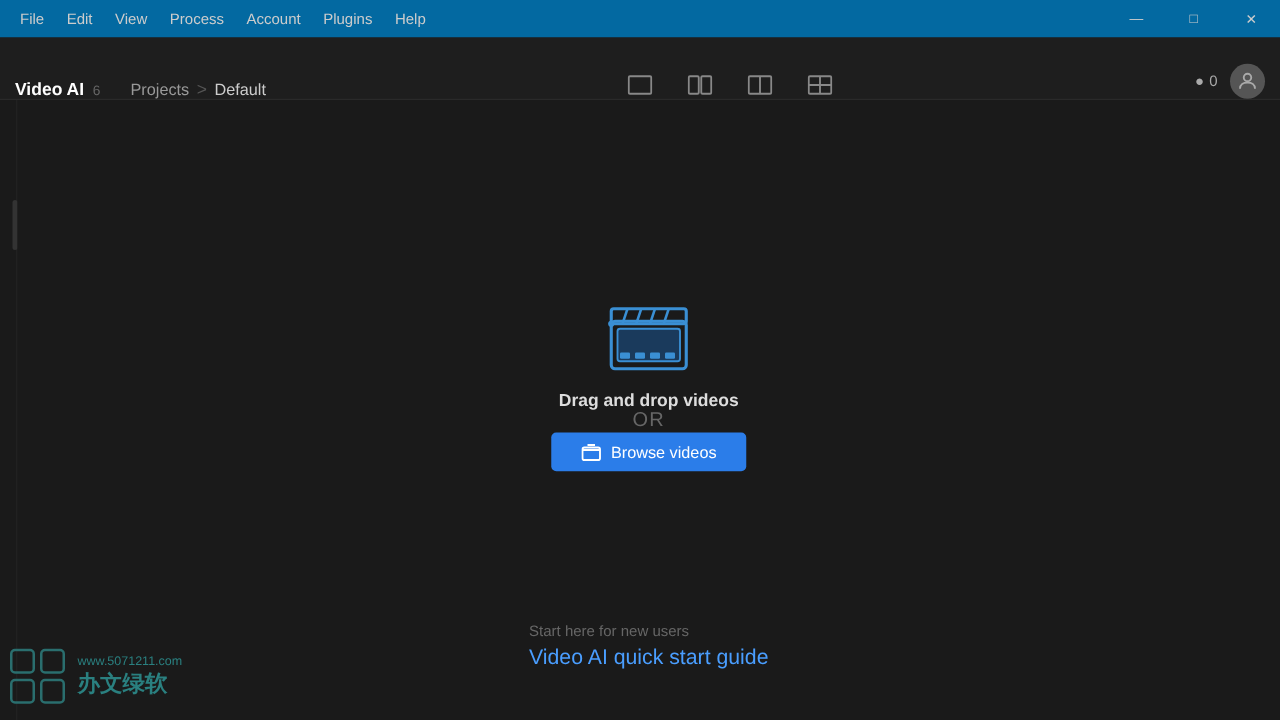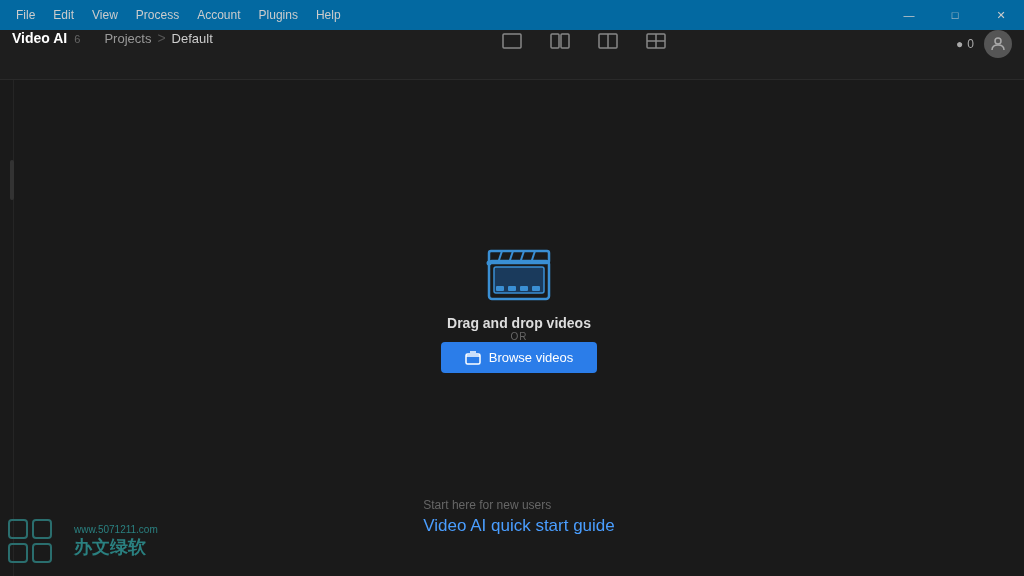--- a/index.html
+++ b/index.html
@@ -49,21 +49,21 @@
       cursor: pointer;
       background: transparent;
       border: none;
     }
 
     
     #toolbar {
       height: 50px;
       background: #1e1e1e;
       display: flex;
-      align-items: flex-start;
+      align-items: flex-end;
       padding: 0 12px;
       border-bottom: 1px solid #2a2a2a;
     }
     #app-title {
       font-size: 14px;
       font-weight: 600;
       color: #fff;
       margin-right: 24px;
     }
     #app-version {
@@ -169,21 +169,21 @@
     }
     #clapperboard-icon {
       margin-bottom: 8px;
     }
     #drag-drop-text {
       font-size: 14px;
       font-weight: 600;
       color: #ddd;
     }
     #or-divider {
-      font-size: 10px;
+      font-size: 16px;
       color: #666;
       letter-spacing: 1px;
     }
     #browse-btn {
       background: #2b7de9;
       color: #fff;
       border: none;
       border-radius: 4px;
       padding: 8px 24px;
       font-size: 13px;
@@ -218,21 +218,21 @@
 
     
     #watermark {
       position: fixed;
       bottom: 0;
       left: 0;
       width: 200px;
       height: 70px;
       display: flex;
       align-items: center;
-      gap: 16px;
+      gap: 4px;
       padding: 8px;
       pointer-events: none;
     }
     #wm-logo {
       display: flex;
       gap: 4px;
       flex-wrap: wrap;
       width: 50px;
     }
     .wm-sq {

